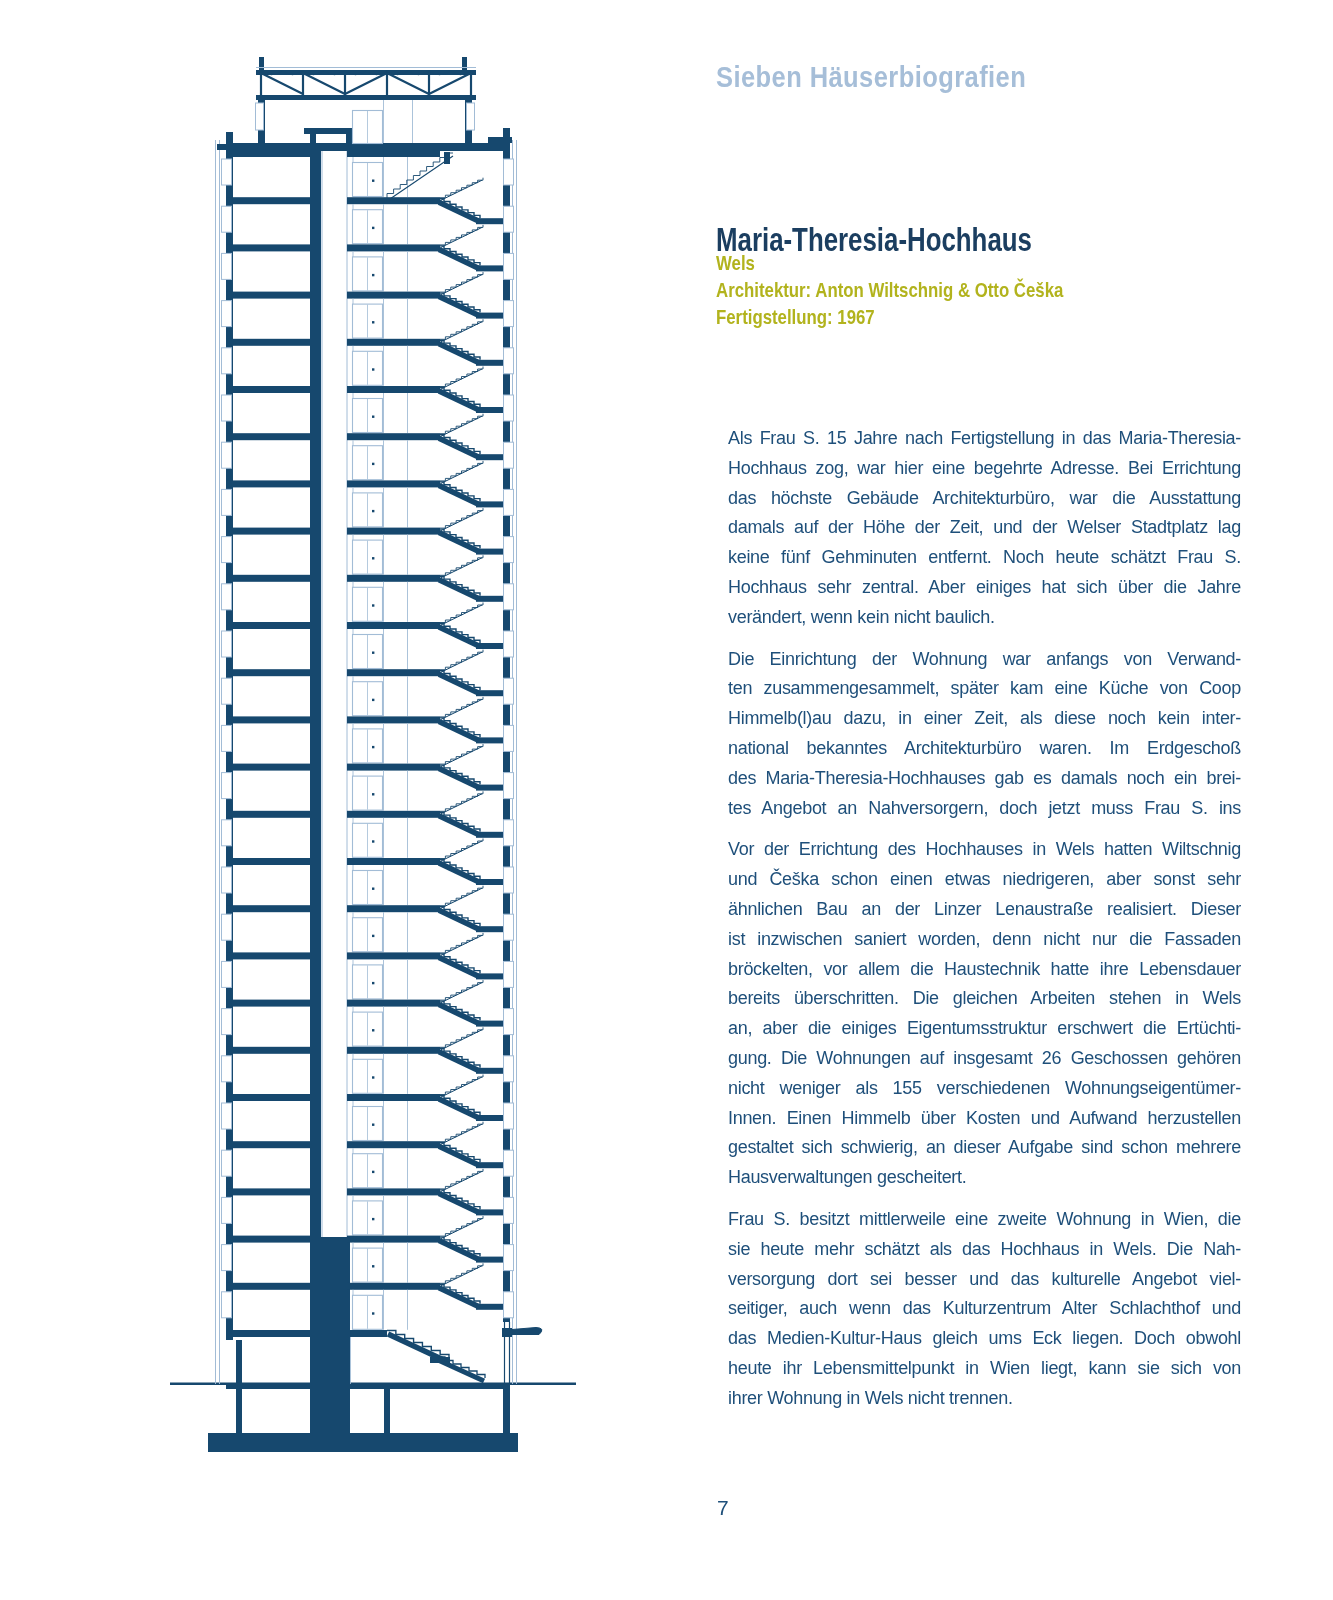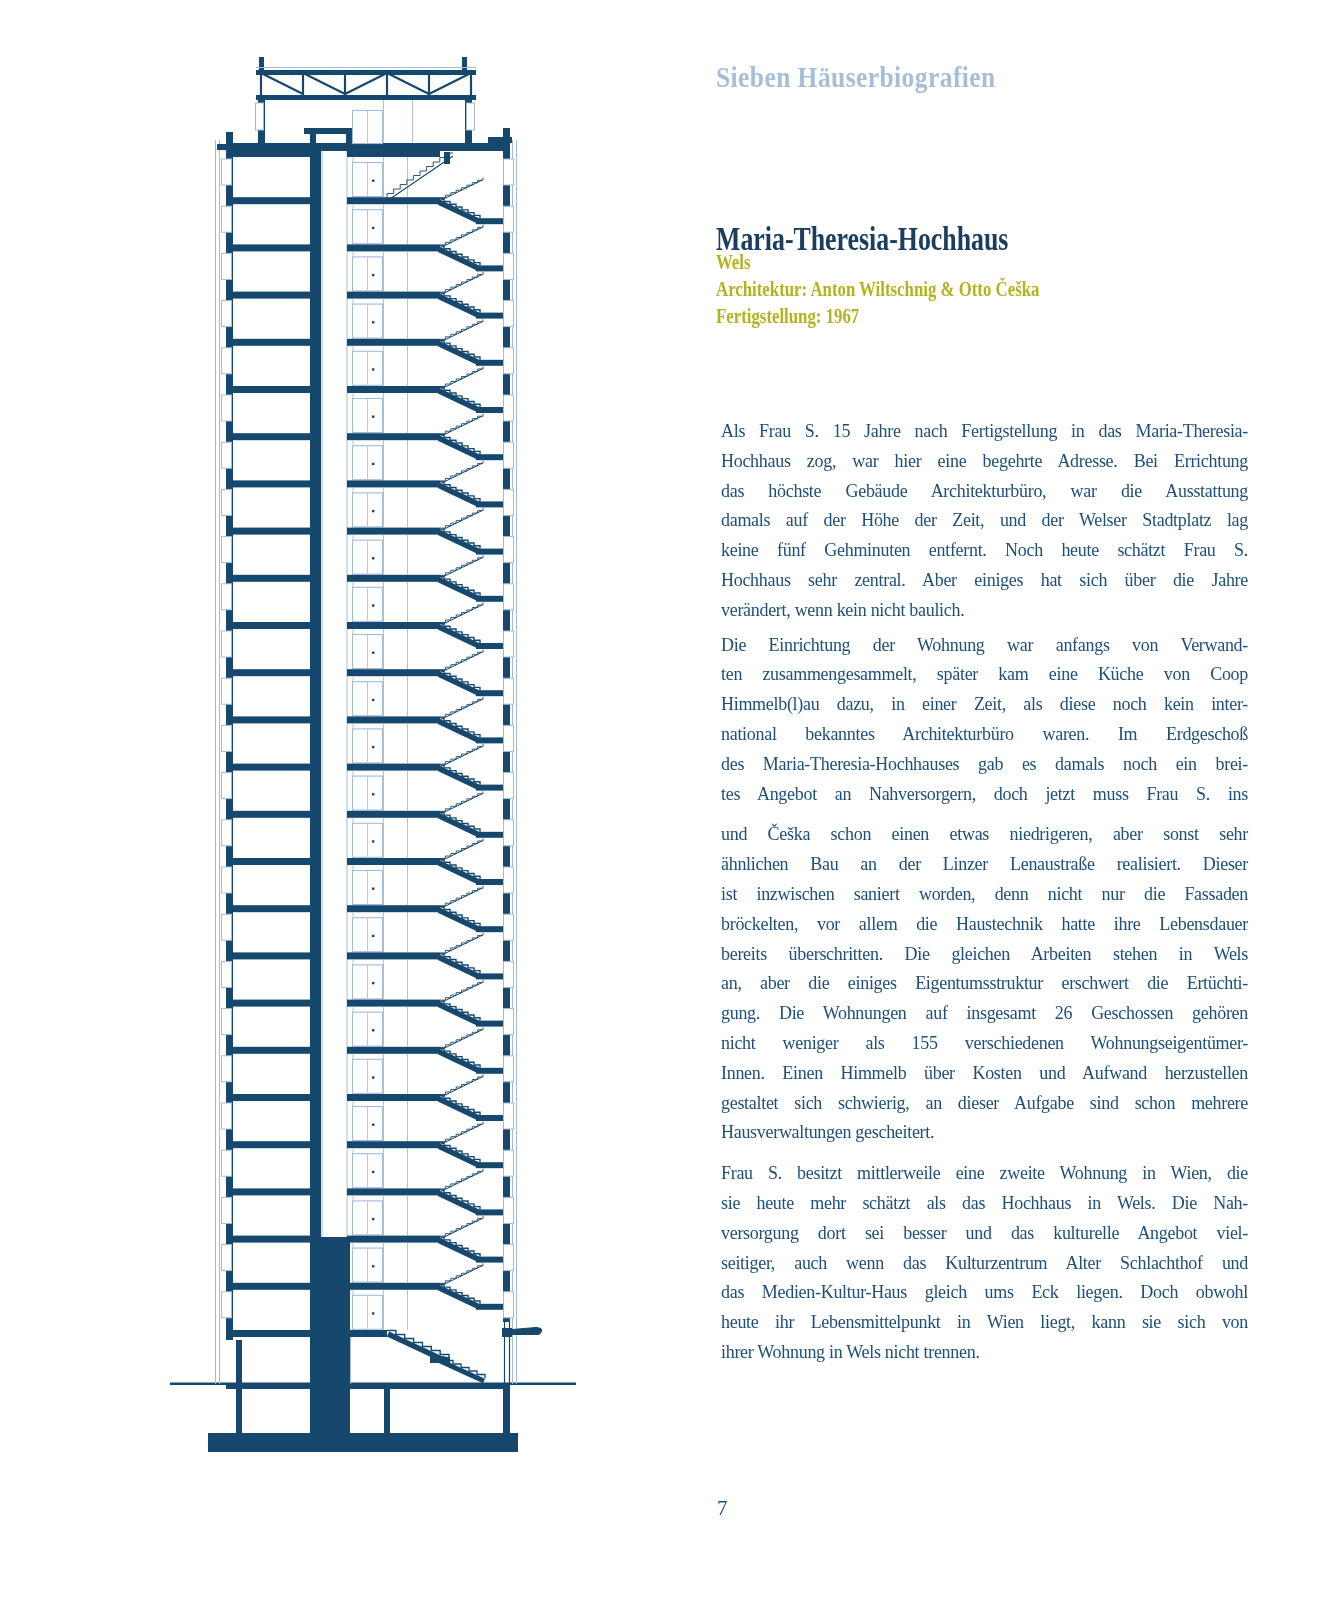--- a/index.html
+++ b/index.html
@@ -1,29 +1,29 @@
 <!DOCTYPE html>
 <html style="--c-section: #a6bed8; --c-title: #1b3e60; --c-meta: #b2b31d; --c-body: #1e4f7a;"><head>
 <meta charset="utf-8">
 <style>
   html,body{margin:0;padding:0;background:#ffffff;}
   .page{position:relative;width:1333px;height:1600px;background:#fff;overflow:hidden;
-        font-family:Liberation Serif, serif;}
+        font-family:Liberation Sans, sans-serif;}
   .figure-wrap{position:absolute;left:0;top:0;width:620px;height:1520px;}
   .article{position:absolute;left:716px;top:0;width:537px;height:1600px;}
   .section-label{position:absolute;left:0;top:60px;font-size:30px;font-weight:bold;
         color:var(--c-section);letter-spacing:.5px;transform:scaleX(.85);transform-origin:left top;
         white-space:nowrap;}
   .page-title{position:absolute;left:0;top:197px;font-size:34px;font-weight:bold;
         color:var(--c-title);transform:scaleX(.76);transform-origin:left top;white-space:nowrap;}
   .meta{position:absolute;left:0;top:249px;font-size:21px;font-weight:bold;line-height:27px;
         color:var(--c-meta);transform:scaleX(.80);transform-origin:left top;white-space:nowrap;}
   .body-text{position:absolute;left:0;top:412px;width:537px;color:var(--c-body);
         font-size:18px;letter-spacing:-0.3px;}
-  .par{margin:5px;}
+  .par{margin:12px;}
   .par.gap{margin-top:11px;}
   .line{line-height:29.8px;text-align:justify;text-align-last:justify;white-space:normal;}
   .line.last{text-align-last:left;}
   .page-number{position:absolute;left:1px;top:1496px;font-size:21px;color:var(--c-body);}
 </style>
 </head>
 <body>
 
 <div class="page">
 
@@ -495,20 +495,21 @@
         </div>
         <div class="par">
           <div class="line">Die Einrichtung der Wohnung war anfangs von Verwand-</div>
           <div class="line">ten zusammengesammelt, später kam eine Küche von Coop</div>
           <div class="line">Himmelb(l)au dazu, in einer Zeit, als diese noch kein inter-</div>
           <div class="line">national bekanntes Architekturbüro waren. Im Erdgeschoß</div>
           <div class="line">des Maria-Theresia-Hochhauses gab es damals noch ein brei-</div>
           <div class="line">tes Angebot an Nahversorgern, doch jetzt muss Frau S. ins</div>
         </div>
         <div class="par gap">
+          <div class="line">Vor der Errichtung des Hochhauses in Wels hatten Wiltschnig</div>
           <div class="line">und Češka schon einen etwas niedrigeren, aber sonst sehr</div>
           <div class="line">ähnlichen Bau an der Linzer Lenaustraße realisiert. Dieser</div>
           <div class="line">ist inzwischen saniert worden, denn nicht nur die Fassaden</div>
           <div class="line">bröckelten, vor allem die Haustechnik hatte ihre Lebensdauer</div>
           <div class="line">bereits überschritten. Die gleichen Arbeiten stehen in Wels</div>
           <div class="line">an, aber die einiges Eigentumsstruktur erschwert die Ertüchti-</div>
           <div class="line">gung. Die Wohnungen auf insgesamt 26 Geschossen gehören</div>
           <div class="line">nicht weniger als 155 verschiedenen Wohnungseigentümer-</div>
           <div class="line">Innen. Einen Himmelb über Kosten und Aufwand herzustellen</div>
           <div class="line">gestaltet sich schwierig, an dieser Aufgabe sind schon mehrere</div>

